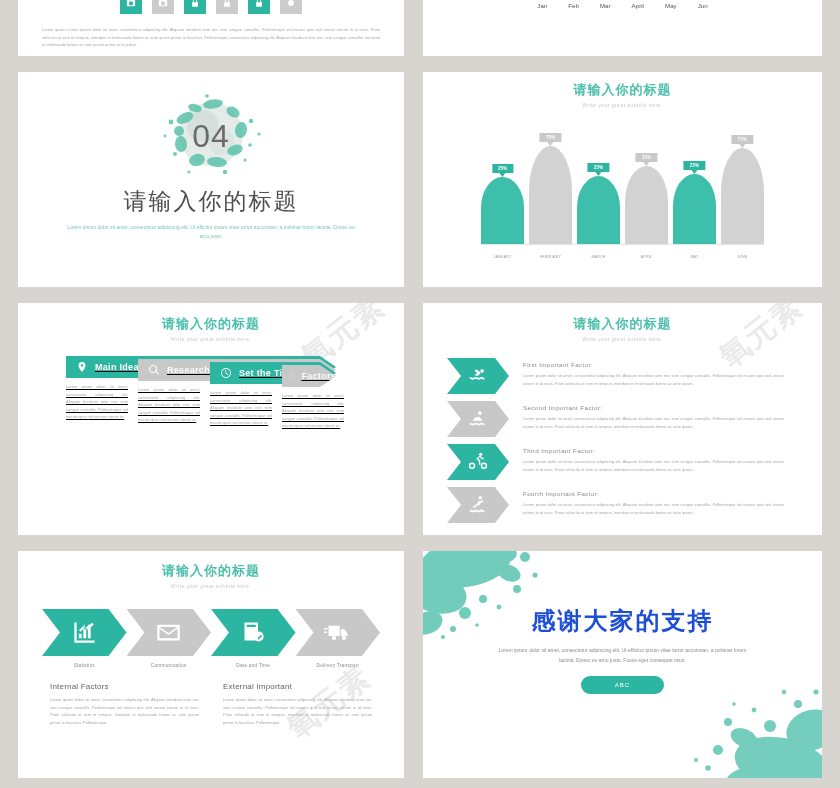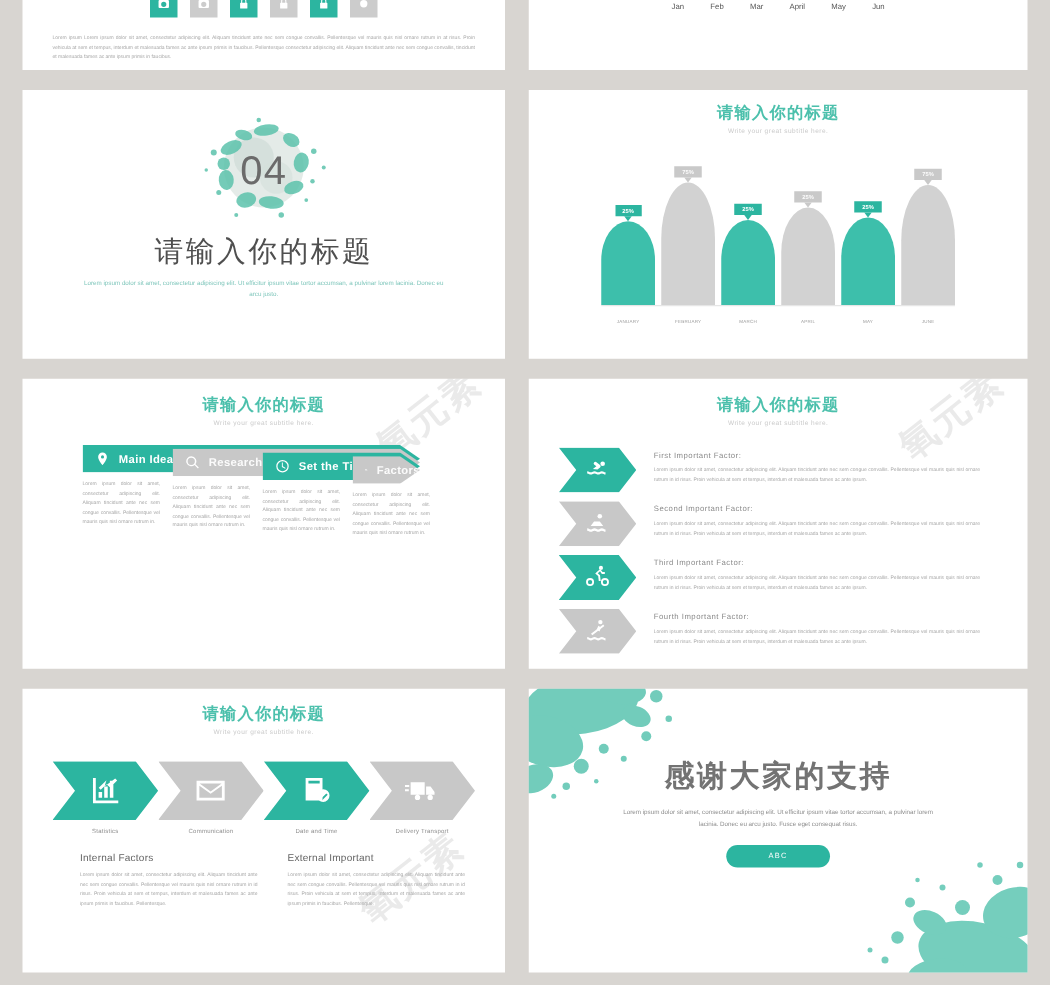--- a/index.html
+++ b/index.html
@@ -170,21 +170,21 @@
     width: 15.2%;
     text-align: center;
     font-size: 3.6px;
     color: #9a9a9a;
     letter-spacing: .2px;
   }
 
   
   #slide5 { left: 18px; top: 303px; width: 386px; height: 232px; }
   #slide5 .head { padding-top: 12px; }
-  .arrow-stack { position: relative; margin: 14px 68px 0 48px; }
+  .arrow-stack { position: relative; margin: 14px 68px 0 48px; text-decoration: underline; }
   .arrow-row { position: relative; margin-bottom: -6px; }
   .arrow-bar {
     position: relative;
     height: 22px;
     display: flex; align-items: center;
     padding-left: 10px;
     color: #fff;
     clip-path: polygon(0 0, calc(100% - 16px) 0, 100% 50%, calc(100% - 16px) 100%, 0 100%);
   }
   .arrow-bar.teal { background: #2cb5a0; }
@@ -232,21 +232,21 @@
   .p-chev.teal { background: #2cb5a0; }
   .p-chev.grey { background: #c8c8c8; }
   .p-chev svg { width: 27px; height: 27px; fill: #fff; }
   .p-label {
     text-align: center;
     font-size: 4.8px;
     color: #8d8d8d;
     margin-top: 7px;
     letter-spacing: .2px;
   }
-  .cols { display: flex; gap: 24px; margin: 14px 32px 0 46px; }
+  .cols { display: flex; gap: 24px; margin: 14px 32px 0 32px; }
   .col { flex: 1; }
   .col-h {
     font-size: 8px;
     color: #636363;
     margin-bottom: 5px;
     letter-spacing: .2px;
   }
 
   
   #slide8 { left: 423px; top: 551px; width: 399px; height: 227px; }
@@ -257,21 +257,21 @@
   }
   #slide8 .year {
     font-size: 25px;
     color: #555555;
     font-weight: 700;
     letter-spacing: -1px;
     font-family: "DejaVu Sans", sans-serif;
   }
   #slide8 .thanks {
     font-size: 24px;
-    color: #737373;
+    color: #1d4ed8;
     font-weight: 700;
     letter-spacing: 2px;
     margin-top: 4px;
   }
   #slide8 .desc {
     color: #8d8d8d;
     font-size: 5px;
     line-height: 1.9;
     margin: 9px 68px 0 68px;
   }

